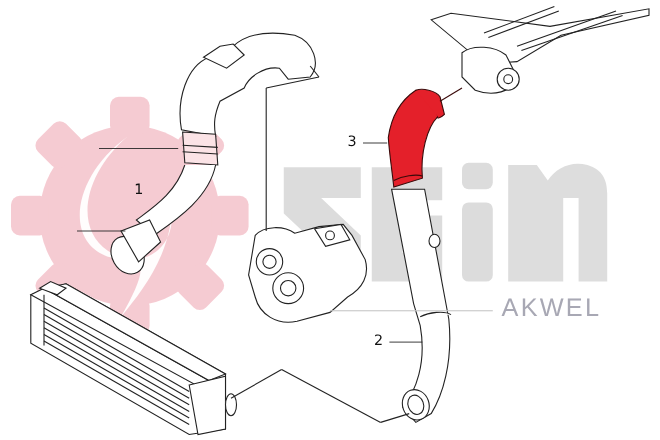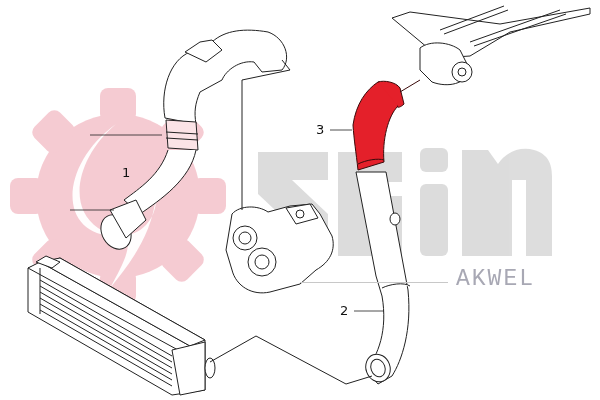--- a/index.html
+++ b/index.html
@@ -1,19 +1,19 @@
 <!DOCTYPE html>
 <html><head>
 <meta charset="utf-8">
 <style>
   html, body { margin:0; padding:0; background:#ffffff; }
   body { width:600px; height:400px; overflow:hidden; position:relative; font-family:"DejaVu Sans", sans-serif; }
   #canvas { position:absolute; left:0; top:0; width:600px; height:400px; }
   .callout { position:absolute; font-family:"DejaVu Sans", sans-serif; font-size:13px; color:#111; line-height:1; }
-  .akwel { position:absolute; left:456px; top:266px; font-family:Liberation Mono, monospace; font-size:23px; letter-spacing:2px; color:#a8a8b4; font-weight:normal; }
+  .akwel { position:absolute; left:456px; top:266px; font-family:Liberation Sans, sans-serif; font-size:23px; letter-spacing:2px; color:#a8a8b4; font-weight:normal; }
   .akwel-line { position:absolute; left:300px; top:282px; width:148px; height:1px; background:#c8c8c8; }
 </style>
 </head>
 <body>
 
 <svg id="canvas" viewBox="0 0 600 400" xmlns="http://www.w3.org/2000/svg">
 
   <g transform="translate(118,196)">
     <g fill="#f5c6ce" opacity="0.9">
       <circle r="82"></circle>

